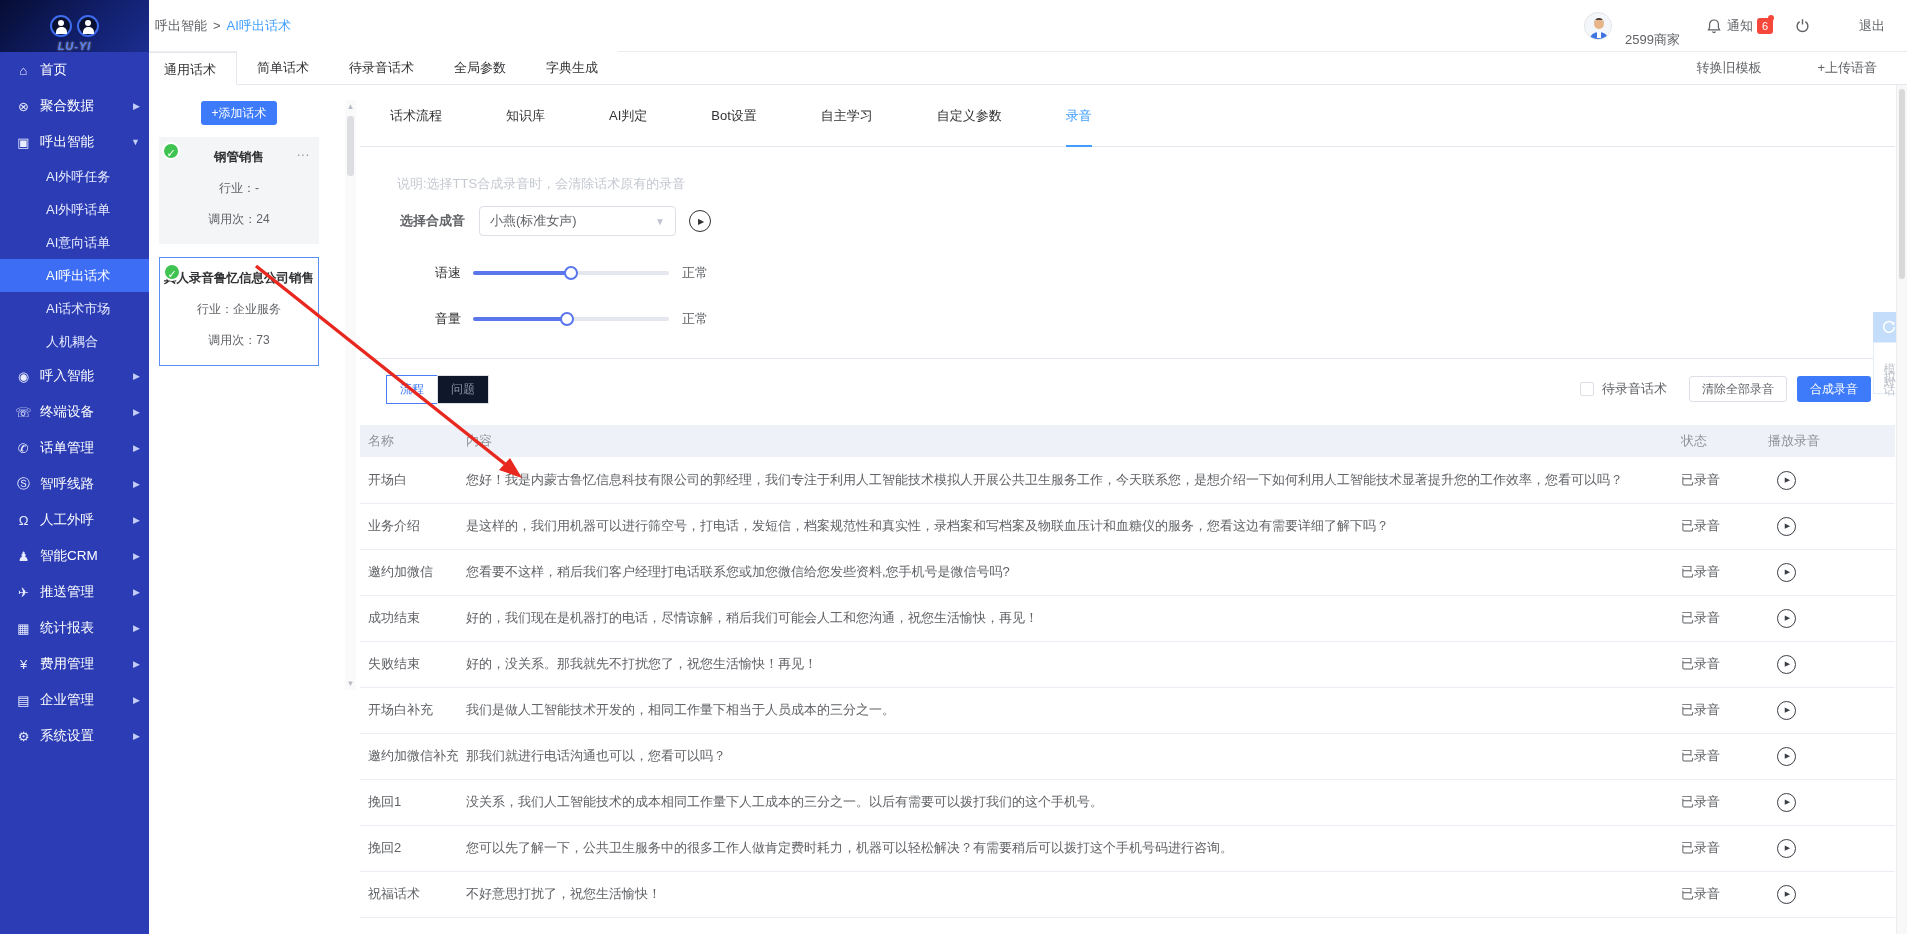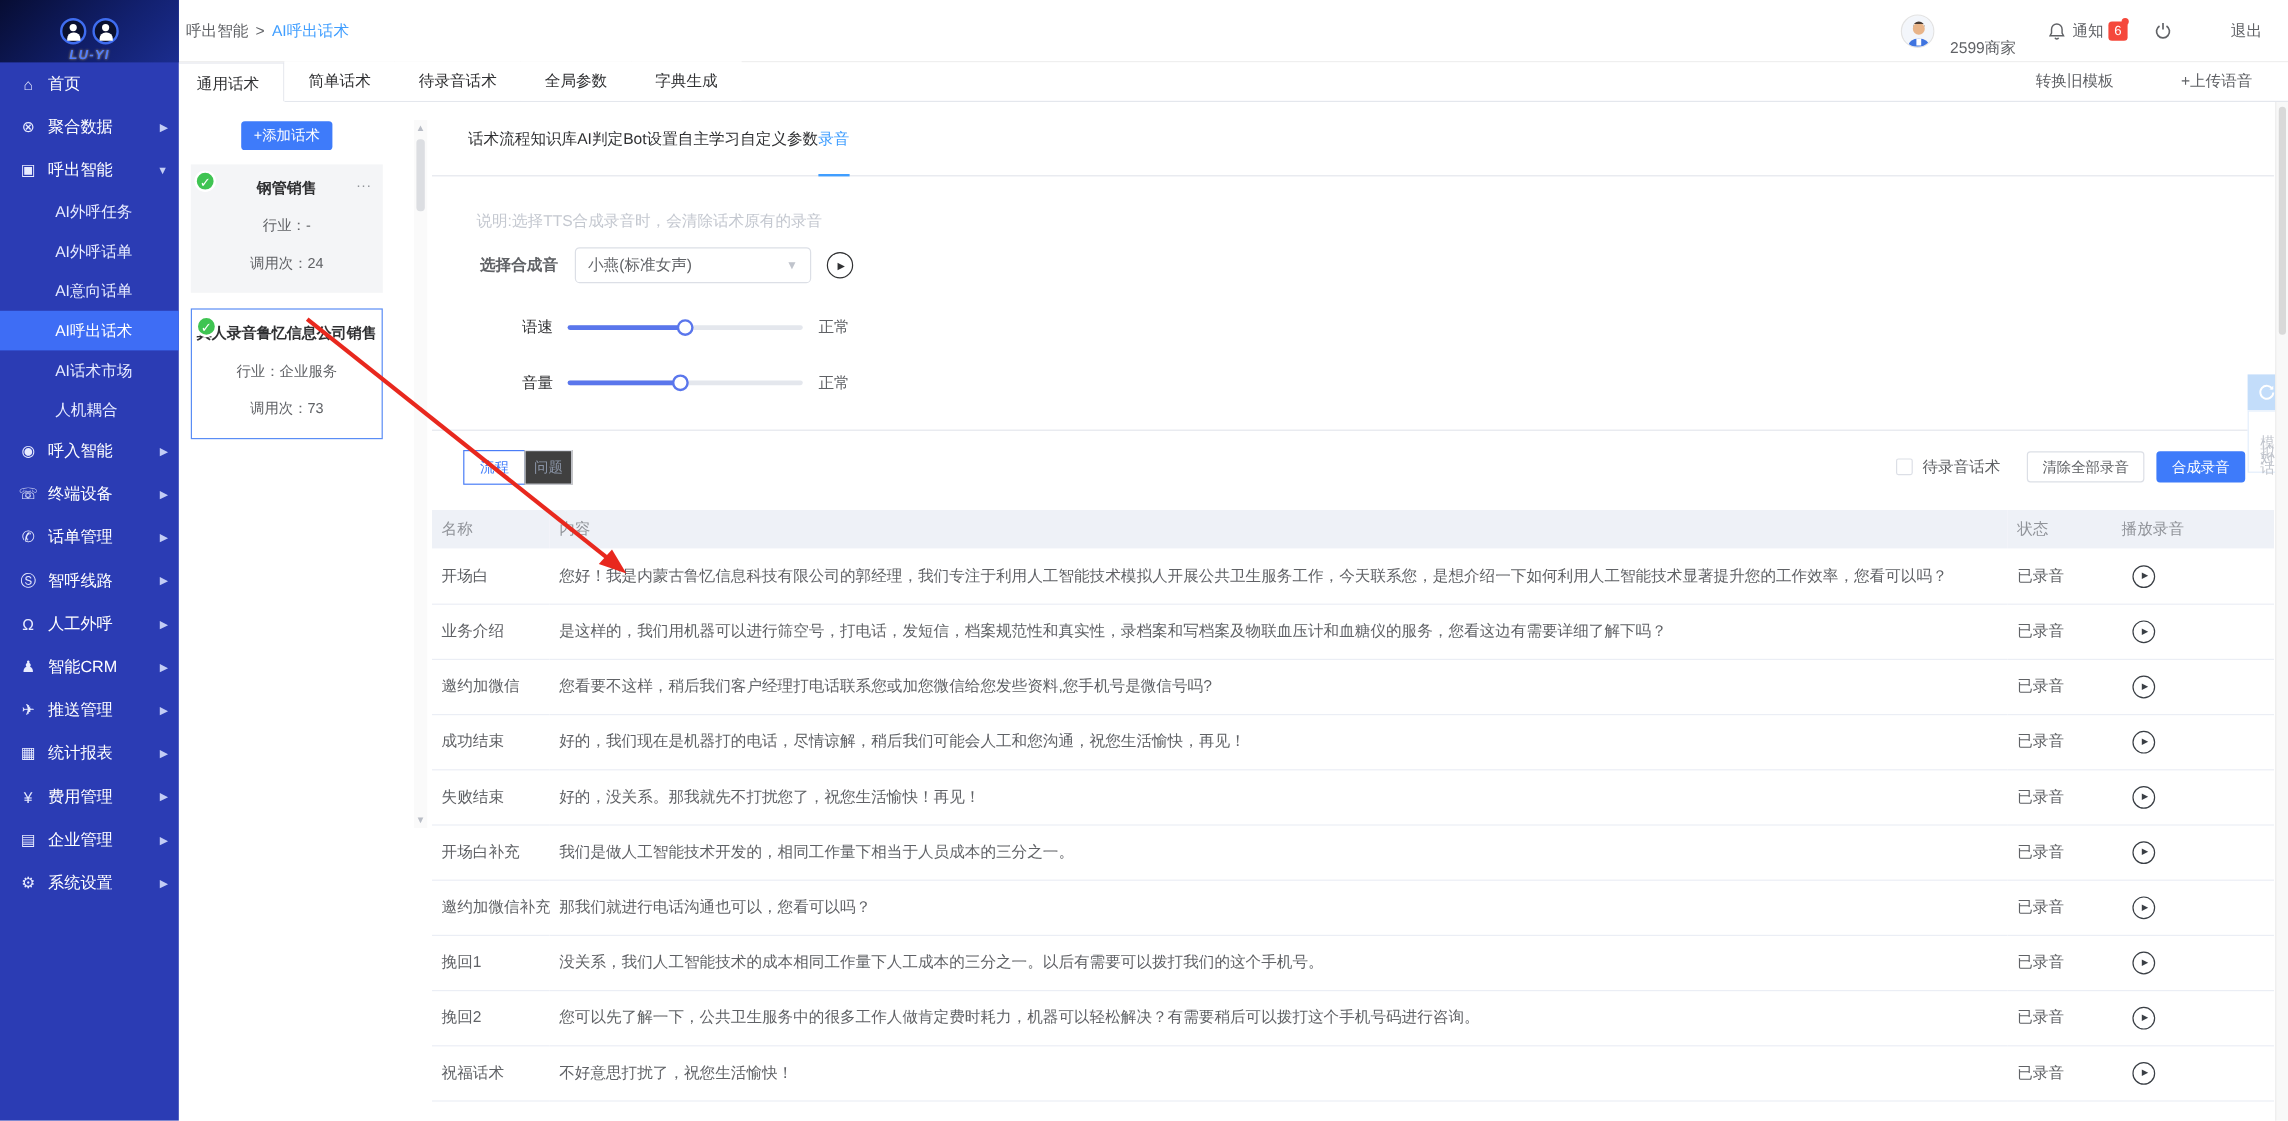--- a/index.html
+++ b/index.html
@@ -54,21 +54,21 @@
   .check-badge { position:absolute; left:3px; top:5px; width:18px; height:18px; border-radius:50%; background:#3fc452; color:#fff; font-size:11px; line-height:18px; text-align:center; border:2px solid #fff; }
   .more-dots { position:absolute; right:9px; top:8px; color:#909399; font-size:12px; letter-spacing:1px; cursor:pointer; }
 
   .panel-scrollbar { position:absolute; left:345px; top:100px; width:11px; height:590px; background:#fafafa; z-index:1; }
   .sb-arrow { position:absolute; left:0; width:11px; text-align:center; font-size:8px; color:#b9bdc6; cursor:pointer; }
   .sb-up { top:2px; } .sb-down { bottom:2px; }
   .sb-thumb { position:absolute; left:2px; top:16px; width:7px; height:60px; border-radius:3px; background:#dcdee2; }
 
   
   .detail { position:absolute; left:360px; top:85px; width:1535px; height:849px; background:#fff; }
-  .detail-tabs { height:62px; display:flex; align-items:stretch; padding-left:30px; border-bottom:1px solid #e4e7ed; font-size:13px; color:#303133; }
+  .detail-tabs { height:62px; display:flex; align-items:stretch; gap:64px; padding-left:30px; border-bottom:1px solid #e4e7ed; font-size:13px; color:#303133; }
   .detail-tab { display:flex; align-items:center; position:relative; cursor:pointer; }
   .detail-tab.active { color:#409eff; }
   .detail-tab.active::after { content:""; position:absolute; left:0; right:0; bottom:-1px; height:2px; background:#409eff; }
 
   .tts-note { margin:28px 0 0 37px; font-size:13px; color:#c4c8d0; }
   .voice-row { margin:13px 0 0 40px; display:flex; align-items:center; }
   .voice-label { font-size:13px; font-weight:bold; color:#606266; }
   .voice-select { margin-left:14px; width:197px; height:30px; border:1px solid #dcdfe6; border-radius:4px; display:flex; align-items:center; padding:0 10px; font-size:13px; color:#606266; cursor:pointer; background:#fff; }
   .voice-chevron { margin-left:auto; color:#c0c4cc; font-size:10px; }
   .round-play { margin-left:13px; width:22px; height:22px; border:1px solid #303133; border-radius:50%; display:flex; align-items:center; justify-content:center; font-size:8px; color:#303133; cursor:pointer; background:#fff; padding-left:2px; }
@@ -77,21 +77,21 @@
   .slider-label { width:101px; text-align:right; flex:none; }
   .slider { margin-left:12px; width:196px; height:4px; border-radius:2px; background:#e4e7ed; position:relative; cursor:pointer; flex:none; }
   .slider-fill { height:4px; border-radius:2px; background:#5a76ec; }
   .slider-handle { position:absolute; top:50%; transform:translate(-50%,-50%); width:14px; height:14px; border-radius:50%; background:#fff; border:2px solid #5a76ec; }
   .slider-status { margin-left:13px; color:#606266; }
 
   .mid-divider { margin-top:30px; border-bottom:1px solid #e4e7ed; }
 
   .toolbar-row { margin-top:15px; display:flex; align-items:center; padding:0 24px 0 26px; height:30px; }
   .btn-flow { width:52px; height:29px; background:#fff; border:1px solid #4a7df7; color:#3e7bfa; font-size:12px; cursor:pointer; }
-  .btn-question { width:40px; height:29px; margin-left:-1px; background:#404040; border:1px solid #dcdfe6; color:#8a94a6; font-size:12px; cursor:pointer; }
+  .btn-question { width:52px; height:29px; margin-left:-1px; background:#0f172a; border:1px solid #dcdfe6; color:#8a94a6; font-size:12px; cursor:pointer; }
   .toolbar-right { margin-left:auto; display:flex; align-items:center; }
   .checkbox { width:14px; height:14px; border:1px solid #dcdfe6; border-radius:2px; background:#fff; cursor:pointer; flex:none; }
   .checkbox-label { margin-left:8px; font-size:13px; color:#606266; }
   .btn-clear { margin-left:22px; height:26px; padding:0 12px; background:#fff; border:1px solid #dcdfe6; border-radius:3px; color:#606266; font-size:12px; cursor:pointer; }
   .btn-synth { margin-left:10px; height:26px; padding:1px 13px; background:#3e7bfa; border:none; border-radius:3px; color:#fff; font-size:12px; cursor:pointer; }
 
   .rec-table { margin-top:21px; width:100%; border-collapse:collapse; table-layout:fixed; }
   .rec-table thead tr { background:#eef1f7; height:32px; }
   .rec-table th { font-weight:normal; font-size:13px; color:#909399; text-align:left; padding:0 8px; }
   .col-name { width:98px; } .col-status { width:87px; } .col-play { width:135px;margin-left:31px; }

